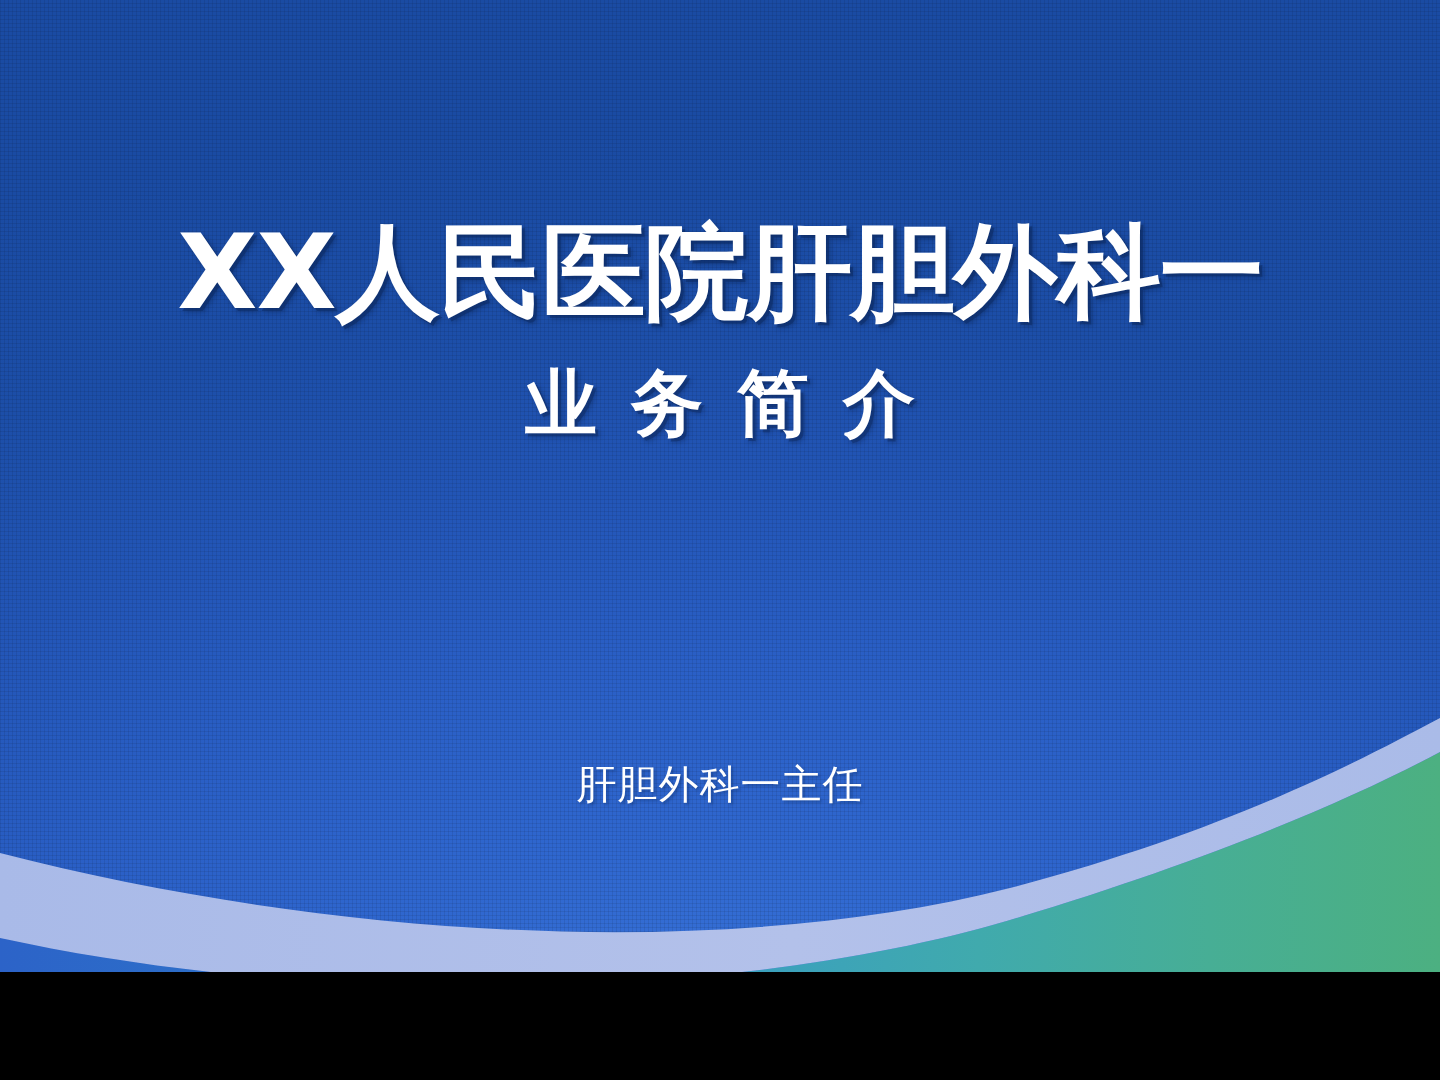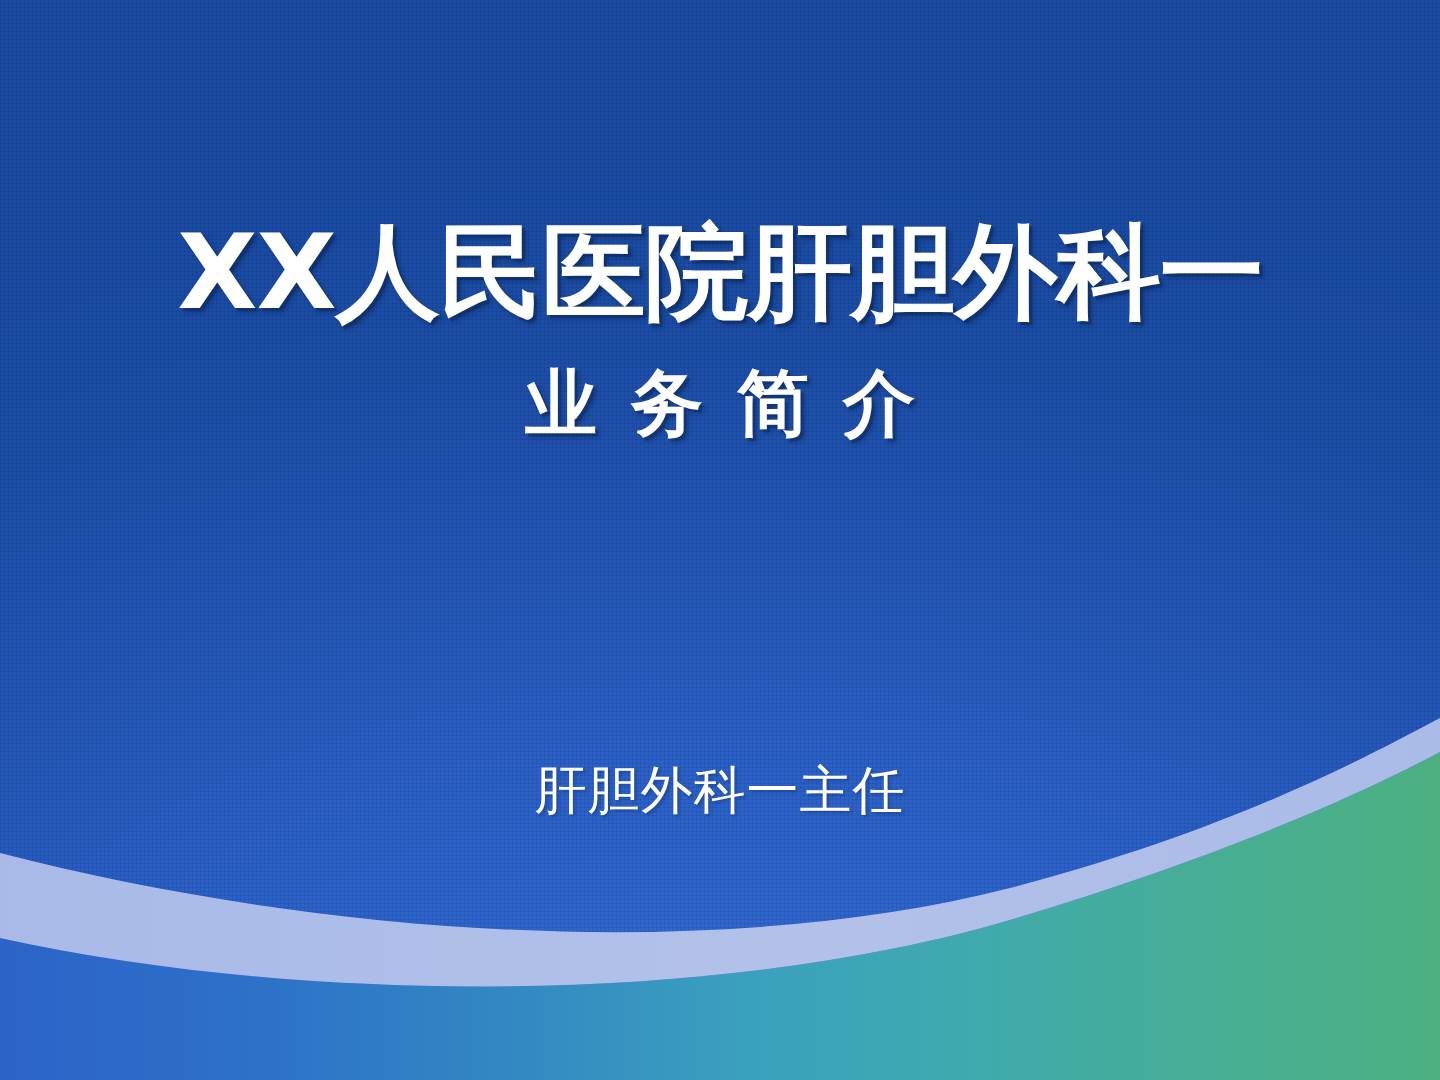--- a/index.html
+++ b/index.html
@@ -5,21 +5,21 @@
 <style>
   html, body {
     margin: 0;
     padding: 0;
     background: #000;
   }
 
   #slide {
     position: relative;
     width: 1440px;
-    height: 1080px;
+    height: 972px;
     overflow: hidden;
     font-family: "Liberation Sans", "DejaVu Sans", sans-serif;
     background: #1b54ab;
   }
 
   
   .bg-base {
     position: absolute;
     inset: 0;
     background:
@@ -112,21 +112,21 @@
     left: 0;
     top: 762px;
     width: 1440px;
     text-align: center;
   }
 
   .presenter {
     margin: 0;
     font-family: "DejaVu Serif", "Liberation Serif", serif;
     font-weight: normal;
-    font-size: 52px;
+    font-size: 40px;
     line-height: 1.1;
     color: #ffffff;
     letter-spacing: 1px;
     text-shadow: 2px 2px 3px rgba(10, 36, 86, 0.35);
     white-space: nowrap;
   }
 </style>
 </head>
 <body>
 

